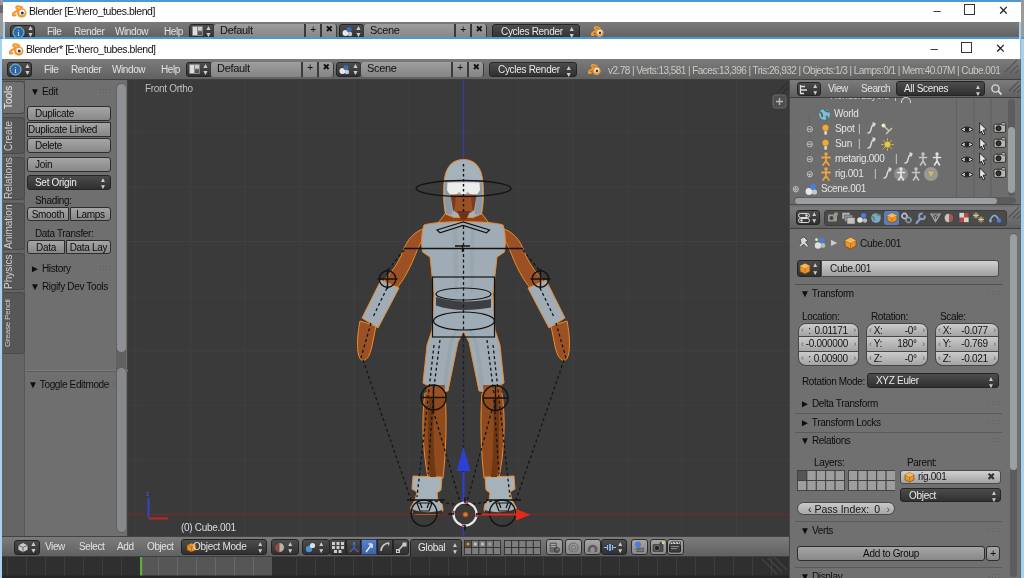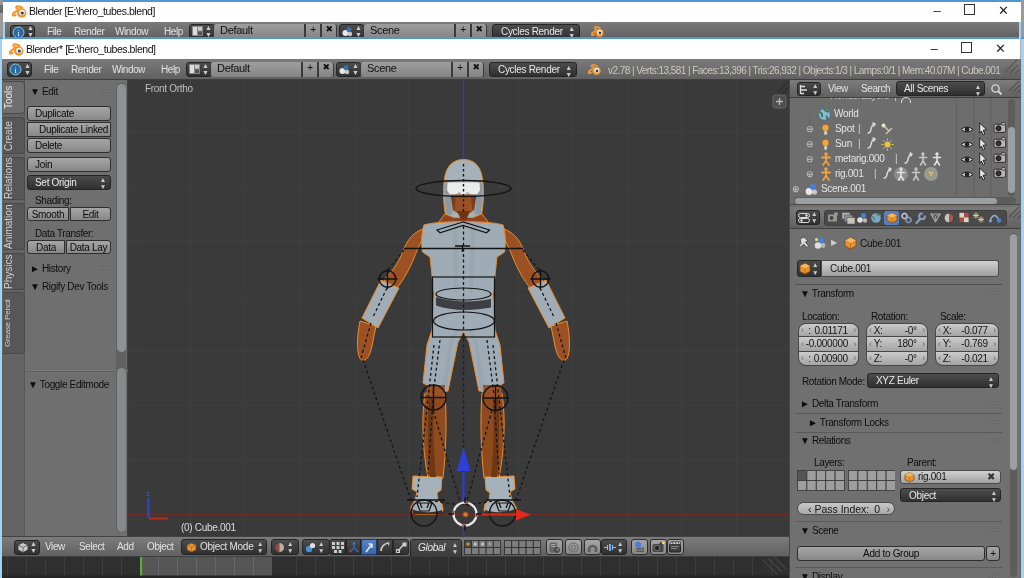--- a/index.html
+++ b/index.html
@@ -190,27 +190,27 @@
       <div class="abs vtab on" style="top:1px;height:33px;">Tools</div>
       <div class="abs vtab" style="top:37px;height:37px;">Create</div>
       <div class="abs vtab" style="top:77px;height:43px;">Relations</div>
       <div class="abs vtab" style="top:123px;height:47px;">Animation</div>
       <div class="abs vtab" style="top:173px;height:37px;">Physics</div>
       <div class="abs vtab" style="top:212px;height:62px;font-size:8px;letter-spacing:-0.2px;">Grease Pencil</div>
 
       <span class="abs ph" style="left:28px;top:6px;">▼ Edit</span>
       <span class="abs grip" style="left:97px;top:6px;">::::</span>
       <div class="abs btn" style="left:25px;top:26px;width:84px;height:15px;text-align:left;padding-left:7px;line-height:14px;">Duplicate</div>
-      <div class="abs btn" style="left:25px;top:42px;width:84px;height:15px;text-align:left;padding-left:11px;line-height:14px;border-radius:0;">Duplicate Linked</div>
+      <div class="abs btn" style="left:25px;top:42px;width:84px;height:15px;text-align:left;padding-left:0;line-height:14px;border-radius:0;">Duplicate Linked</div>
       <div class="abs btn" style="left:25px;top:58px;width:84px;height:15px;text-align:left;padding-left:7px;line-height:14px;">Delete</div>
       <div class="abs btn" style="left:25px;top:77px;width:84px;height:15px;text-align:left;padding-left:7px;line-height:14px;">Join</div>
       <div class="abs dbtn" style="left:25px;top:95px;width:84px;height:15px;"><span style="margin-left:7px;line-height:14px;">Set Origin</span><span class="abs" style="right:4px;top:1px;color:#ccc;font-size:6.5px;line-height:6.5px;">▲<br>▼</span></div>
       <span class="abs ph" style="left:33px;top:115px;">Shading:</span>
       <div class="abs btn" style="left:25px;top:127px;width:42px;height:14px;border-radius:3px 0 0 3px;line-height:13px;">Smooth</div>
-      <div class="abs btn" style="left:68px;top:127px;width:41px;height:14px;border-radius:0 3px 3px 0;line-height:13px;">Edit</div>
+      <div class="abs btn" style="left:68px;top:127px;width:41px;height:14px;border-radius:0 3px 3px 0;line-height:13px;">Lamps</div>
       <span class="abs ph" style="left:33px;top:148px;">Data Transfer:</span>
       <div class="abs btn" style="left:25px;top:160px;width:38px;height:14px;border-radius:3px 0 0 3px;line-height:13px;">Data</div>
       <div class="abs btn" style="left:64px;top:160px;width:45px;height:14px;border-radius:0 3px 3px 0;line-height:13px;">Data Lay</div>
       <span class="abs ph" style="left:28px;top:183px;">► History</span>
       <span class="abs grip" style="left:97px;top:183px;">::::</span>
       <span class="abs ph" style="left:28px;top:201px;">▼ Rigify Dev Tools</span>
       <div class="abs" style="left:24px;top:290px;width:102px;height:2px;background:#5e5e5e;border-top:1px solid #7a7a7a;"></div>
       <span class="abs ph" style="left:26px;top:299px;">▼ Toggle Editmode</span>
       <span class="abs grip" style="left:103px;top:299px;">::::</span>
 
@@ -361,21 +361,21 @@
       <span class="abs" style="left:28px;top:3px;color:#ccc;font-size:7px;">▲<br>▼</span>
       <span class="abs mtxt" style="left:43px;top:4px;">View</span>
       <span class="abs mtxt" style="left:77px;top:4px;">Select</span>
       <span class="abs mtxt" style="left:115px;top:4px;">Add</span>
       <span class="abs mtxt" style="left:145px;top:4px;">Object</span>
       <div class="abs dbtn" style="left:179px;top:2px;width:86px;height:16px;"></div>
       <svg class="abs" style="left:184px;top:5px;" width="11" height="11">
             <path d="M1,3 L5.5,1 L10,3 L10,8 L5.5,10 L1,8 Z" fill="#e8952f" stroke="#7a4a10" stroke-width="0.8"></path>
             <path d="M1,3 L5.5,5 L10,3 M5.5,5 V10" stroke="#b06a18" stroke-width="0.8" fill="none"></path>
           </svg>
-      <span class="abs mtxt" style="left:198px;top:4px;font-size:10px;letter-spacing:-0.3px;text-align:center;">Object Mode</span>
+      <span class="abs mtxt" style="left:191px;top:4px;font-size:10px;letter-spacing:-0.3px;text-align:center;">Object Mode</span>
       <span class="abs" style="left:255px;top:3px;color:#ccc;font-size:6.5px;line-height:7px;">▲<br>▼</span>
       <div class="abs dbtn" style="left:269px;top:2px;width:28px;height:16px;"></div>
       <svg class="abs" style="left:272px;top:5px;" width="11" height="11">
             <circle cx="5.5" cy="5.5" r="5" fill="#b5b0a8"></circle>
             <path d="M5.5,0.5 A5,5 0 0 0 5.5,10.5 Z" fill="#8b4a42"></path>
             <circle cx="5.5" cy="5.5" r="5" fill="none" stroke="#2e2e2e" stroke-width="0.8"></circle>
           </svg>
       <span class="abs" style="left:285px;top:3px;color:#ccc;font-size:6.5px;line-height:7px;">▲<br>▼</span>
       <div class="abs dbtn" style="left:300px;top:2px;width:28px;height:16px;"></div>
       <svg class="abs" style="left:303px;top:5px;" width="11" height="11">
@@ -410,21 +410,21 @@
       <svg class="abs" style="left:378px;top:5px;" width="11" height="11">
             <path d="M1,9 A8,8 0 0 1 9,1" stroke="#ccc" stroke-width="1.6" fill="none"></path>
             <path d="M9,1 L6.5,1.5 M9,1 L8.5,3.5" stroke="#ccc" stroke-width="1"></path>
           </svg>
       <div class="abs dbtn" style="left:391px;top:2px;width:16px;height:16px;border-radius:0 3px 3px 0;"></div>
       <svg class="abs" style="left:394px;top:5px;" width="11" height="11">
             <path d="M2,9 L8,2" stroke="#ccc" stroke-width="1.5"></path>
             <rect x="6.5" y="0.5" width="4" height="4" fill="#ccc"></rect>
             <rect x="0.5" y="7.5" width="3" height="3" fill="none" stroke="#ccc"></rect>
           </svg>
-      <div class="abs dbtn" style="left:408px;top:2px;width:52px;height:32px;font-style:italic;"><span style="margin-left:7px;font-size:10px;line-height:15px;">Global</span><span class="abs" style="right:3px;top:1px;color:#ccc;font-size:6.5px;line-height:7px;">▲<br>▼</span></div>
+      <div class="abs dbtn" style="left:408px;top:2px;width:52px;height:32px;"><span style="margin-left:7px;font-size:10px;line-height:15px;">Global</span><span class="abs" style="right:3px;top:1px;color:#ccc;font-size:6.5px;line-height:7px;">▲<br>▼</span></div>
 
       <svg class="abs" style="left:462px;top:3px;" width="78" height="15">
         <g stroke="#2c2c2c" stroke-width="0.8">
           <rect x="0.5" y="0.5" width="7.2" height="7" fill="#4e4e4e"></rect>
               <rect x="7.7" y="0.5" width="7.2" height="7" fill="#7d7d7d"></rect>
               <rect x="14.9" y="0.5" width="7.2" height="7" fill="#7d7d7d"></rect>
               <rect x="22.1" y="0.5" width="7.2" height="7" fill="#7d7d7d"></rect>
               <rect x="29.3" y="0.5" width="7.2" height="7" fill="#7d7d7d"></rect>
           <rect x="0.5" y="7.5" width="7.2" height="7" fill="#7d7d7d"></rect>
               <rect x="7.7" y="7.5" width="7.2" height="7" fill="#7d7d7d"></rect>
@@ -831,21 +831,21 @@
               <b>Z:</b>
               <span>-0.021</span>
               <i>›</i>
             </div>
       </div>
       <span class="phead" style="left:12px;top:171px;">Rotation Mode:</span>
       <div class="abs dbtn" style="left:77px;top:168px;width:132px;height:15px;"><span style="margin-left:8px;font-size:10px;line-height:14px;">XYZ Euler</span><span class="abs" style="right:4px;top:1px;color:#ccc;font-size:6.5px;line-height:7px;">▲<br>▼</span></div>
       <span class="phead" style="left:10px;top:193px;">► Delta Transform</span>
       <span class="abs grip" style="left:198px;top:193px;">::::</span>
       <div class="abs" style="left:5px;top:208px;width:207px;height:1px;background:#5a5a5a;"></div>
-      <span class="phead" style="left:10px;top:212px;margin-left:8px;">► Transform Locks</span>
+      <span class="phead" style="left:10px;top:212px;">► Transform Locks</span>
       <span class="abs grip" style="left:198px;top:212px;">::::</span>
       <div class="abs" style="left:5px;top:227px;width:207px;height:1px;background:#5a5a5a;"></div>
       <span class="phead" style="left:10px;top:230px;">▼ Relations</span>
       <span class="abs grip" style="left:198px;top:230px;">::::</span>
       <span class="phead" style="left:12px;top:252px;margin-left:12px;">Layers:</span>
       <span class="phead" style="left:117px;top:252px;">Parent:</span>
       <svg class="abs" style="left:7px;top:265px;" width="98" height="21">
         <g stroke="#3e3e3e" stroke-width="0.9">
           <rect x="0.5" y="0.5" width="9.4" height="10" fill="#555"></rect>
               <rect x="9.9" y="0.5" width="9.4" height="10" fill="#9e9e9e"></rect>
@@ -873,21 +873,21 @@
       <svg class="abs" style="left:114px;top:266.5px;" width="11" height="11">
             <path d="M5.5,0.5 L10,2.8 L10,7.8 L5.5,10 L1,7.8 L1,2.8 Z" fill="#e8952f" stroke="#7a4a10" stroke-width="0.7"></path>
             <path d="M1,2.8 L5.5,5 L10,2.8 M5.5,5 V10" stroke="#b06a18" stroke-width="0.7" fill="none"></path>
             <path d="M1,2.8 L5.5,0.5 L10,2.8 L5.5,5 Z" fill="#f5b85c"></path>
           </svg>
       <span class="abs" style="left:128px;top:266px;font-size:10px;letter-spacing:-0.3px;color:#151515;">rig.001</span>
       <span class="abs" style="left:197px;top:266px;font-size:10px;color:#333;">✖</span>
       <div class="abs dbtn" style="left:110px;top:283px;width:101px;height:14px;"><span style="margin-left:8px;font-size:10px;line-height:13px;">Object</span><span class="abs" style="right:3px;top:0;color:#ccc;font-size:6.5px;line-height:7px;">▲<br>▼</span></div>
       <div class="abs pfield rnd" style="left:7px;top:297px;width:98px;height:13px;background:linear-gradient(#c8c8c8,#a8a8a8);"><span style="margin-left:10px;font-size:10.5px;line-height:12px;">‹ Pass Index:</span><span class="abs" style="right:14px;top:0;font-size:10.5px;line-height:12px;">0</span><span class="abs" style="right:4px;top:0;font-size:10.5px;line-height:12px;color:#555;">›</span></div>
       <div class="abs" style="left:5px;top:316px;width:207px;height:1px;background:#5a5a5a;"></div>
-      <span class="phead" style="left:10px;top:320px;">▼ Scene</span>
+      <span class="phead" style="left:10px;top:320px;">▼ Verts</span>
       <span class="abs grip" style="left:198px;top:320px;">::::</span>
       <div class="abs btn" style="left:7px;top:341px;width:188px;height:15px;line-height:14px;font-size:10px;">Add to Group</div>
       <div class="abs btn" style="left:196px;top:341px;width:14px;height:15px;line-height:13px;">+</div>
       <div class="abs" style="left:5px;top:362px;width:207px;height:1px;background:#5a5a5a;"></div>
       <span class="phead" style="left:10px;top:366px;">▼ Display</span>
       <span class="abs grip" style="left:198px;top:366px;">::::</span>
 
       <div class="abs" style="left:220px;top:28px;width:7px;height:344px;background:#5c5c5c;border-radius:3.5px;"></div>
       <div class="abs" style="left:220px;top:29px;width:7px;height:236px;background:#9b9fa1;border-radius:3.5px;"></div>
     </div>

